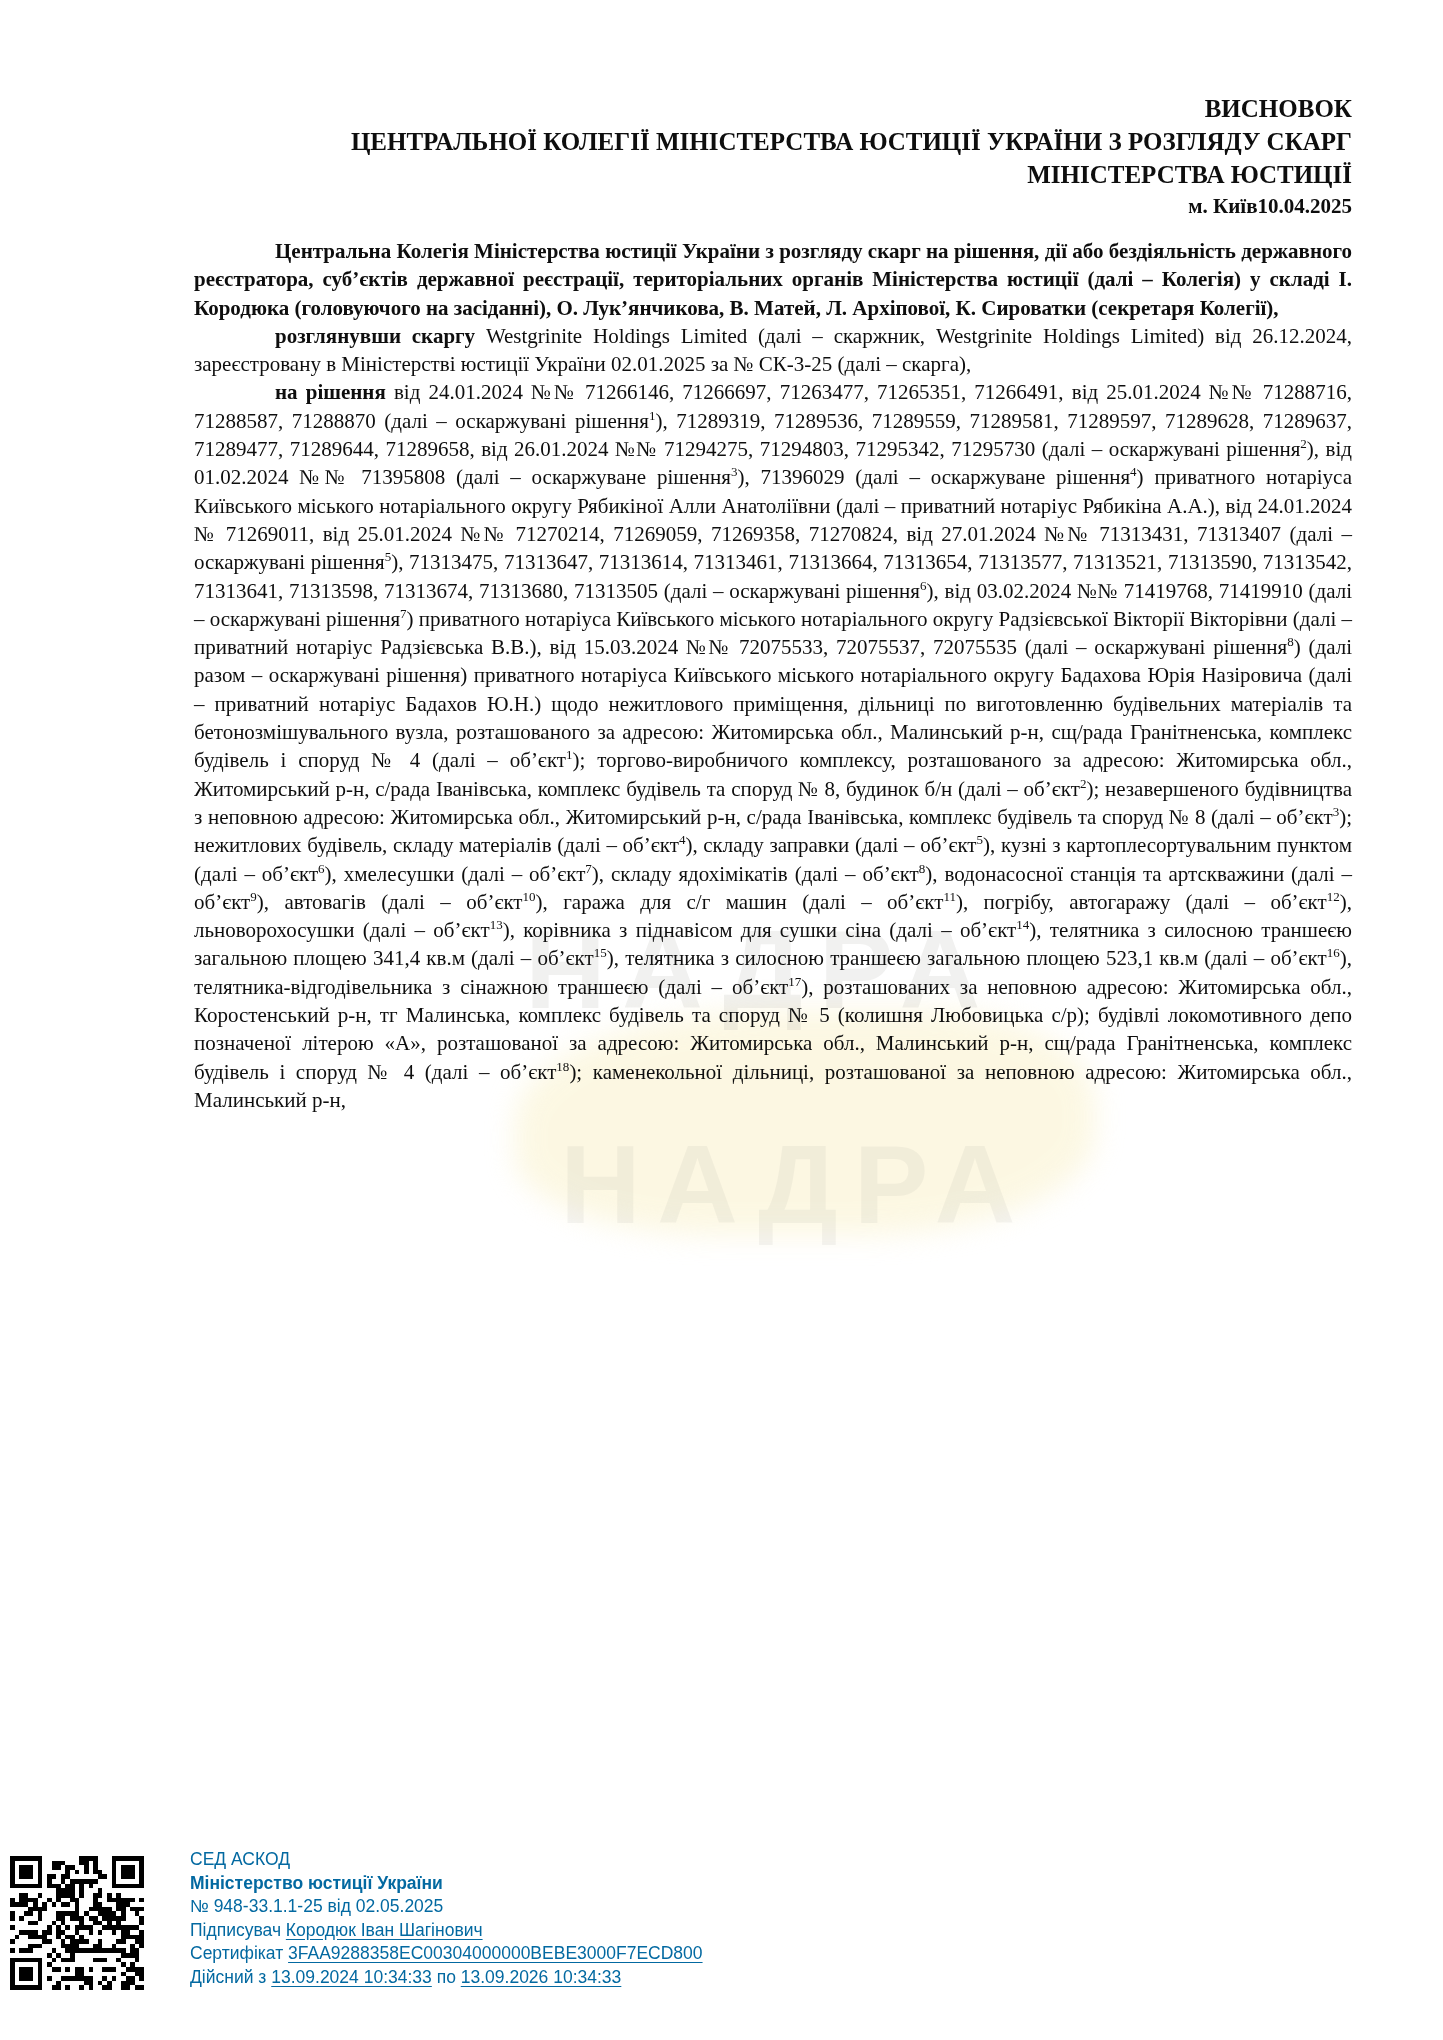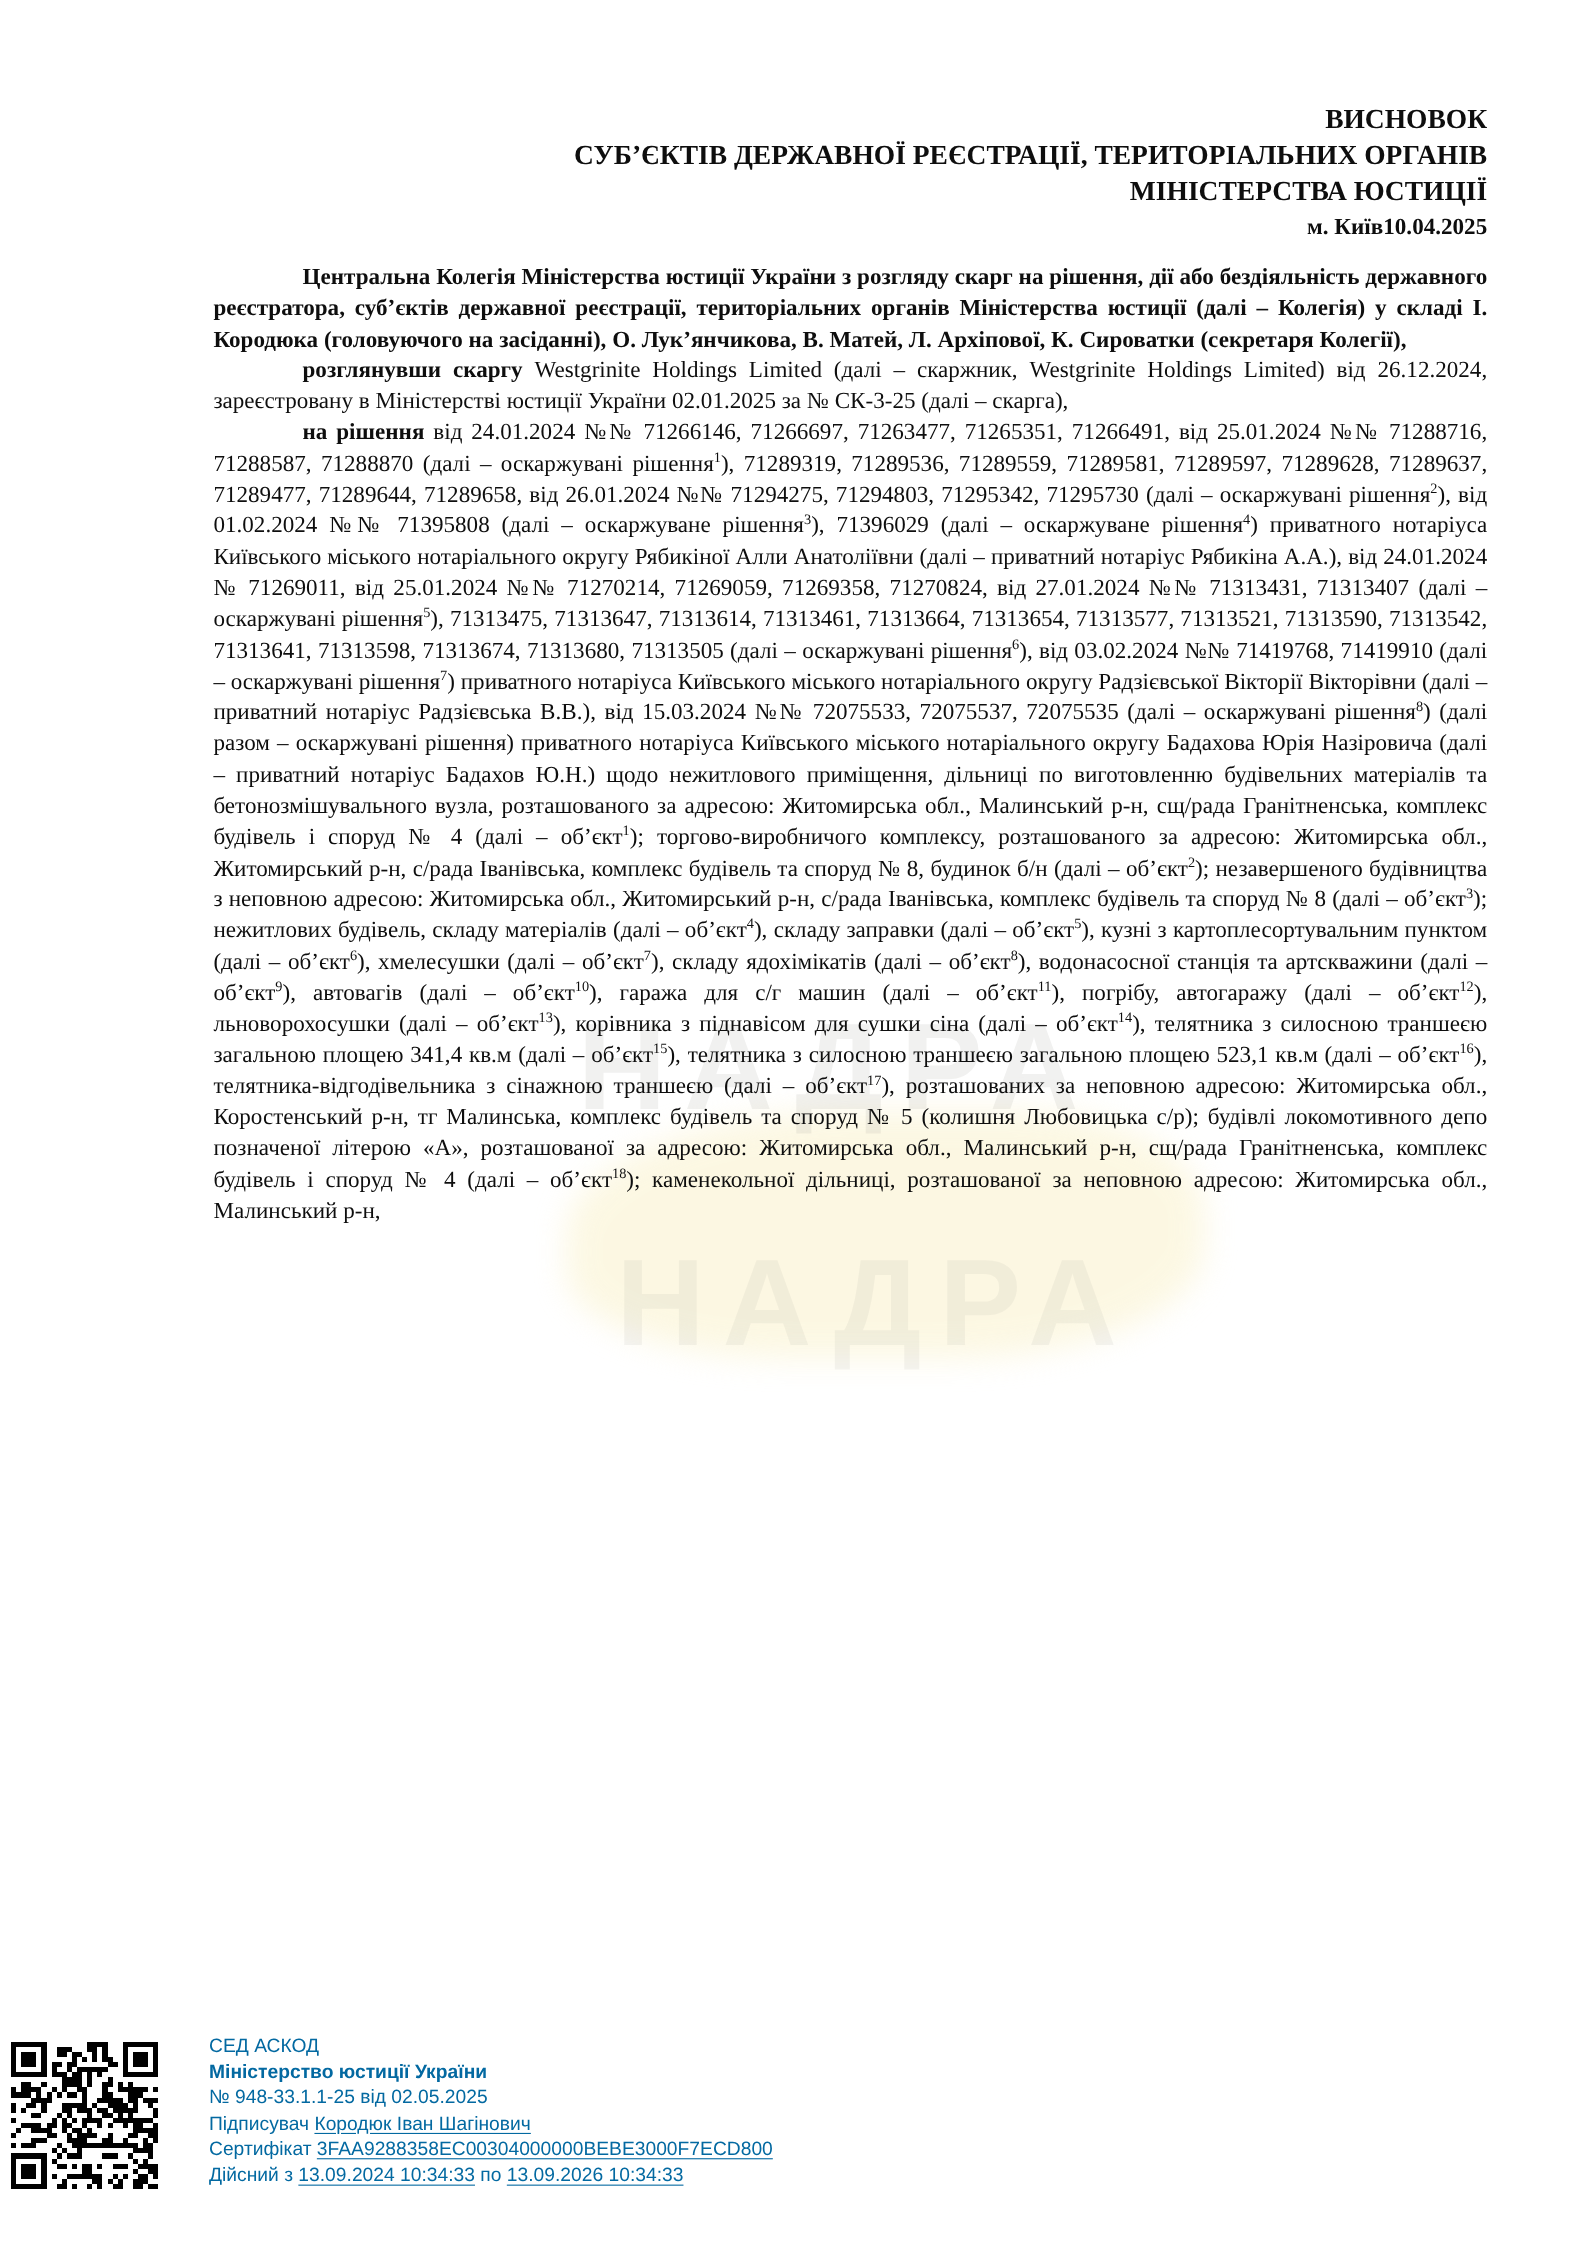--- a/index.html
+++ b/index.html
@@ -66,21 +66,21 @@
 <div class="page">
 
   <div class="wm-blob"></div>
   <div class="wm-word one">НАДРА</div>
   <div class="wm-word two">НАДРА</div>
 
   <div class="doc-column">
 
     <div class="title-block">
       <div>ВИСНОВОК</div>
-      <div>СУБ’ЄКТІВ ДЕРЖАВНОЇ РЕЄСТРАЦІЇ, ТЕРИТОРІАЛЬНИХ ОРГАНІВ</div>
+      <div>ЦЕНТРАЛЬНОЇ КОЛЕГІЇ МІНІСТЕРСТВА ЮСТИЦІЇ УКРАЇНИ З РОЗГЛЯДУ СКАРГ</div>
       <div>МІНІСТЕРСТВА ЮСТИЦІЇ</div>
     </div>
 
     <div class="place-date">
       <span>м. Київ</span>
       <span>10.04.2025</span>
     </div>
 
     <div class="body-text">
       <p><span style="font-weight: bold;">Центральна Колегія Міністерства юстиції України з розгляду скарг на рішення, дії або бездіяльність державного реєстратора, суб’єктів державної реєстрації, територіальних органів Міністерства юстиції (далі – Колегія) у складі І. Кородюка (головуючого на засіданні), О. Лук’янчикова, В. Матей, Л. Архіпової, К. Сироватки (секретаря Колегії),</span></p>

